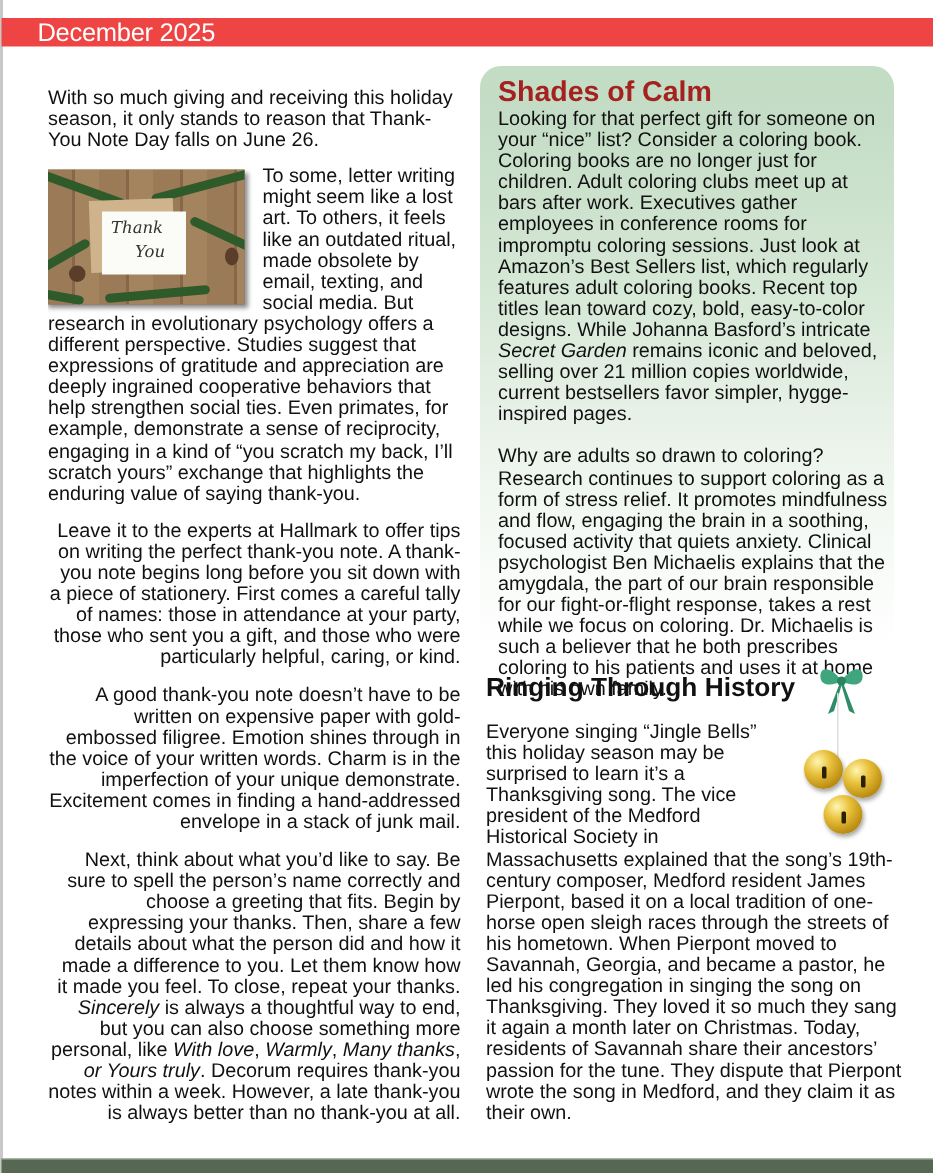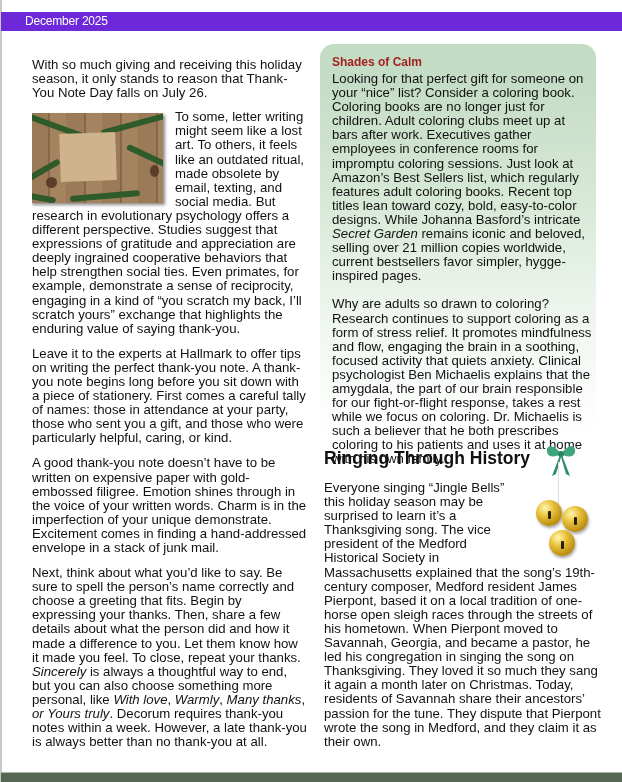--- a/index.html
+++ b/index.html
@@ -5,21 +5,21 @@
   html, body { margin: 0; padding: 0; }
   body {
     width: 622px; height: 782px; position: relative; overflow: hidden;
     background: #ffffff;
     font-family: "Liberation Sans", sans-serif;
     color: #111;
   }
   .left-edge { position: absolute; left: 0; top: 0; width: 2px; height: 782px; background: #c8c8c8; }
   .top-bar {
     position: absolute; left: 1px; top: 12px; width: 621px; height: 19px;
-    background: #6d28d9; color: #fff; font-size: 12px; line-height: 19px;
+    background: #ef4444; color: #fff; font-size: 17px; line-height: 19px;
   }
   .top-bar span { position: absolute; left: 24px; top: 0; letter-spacing: -0.2px; }
   .bottom-bar {
     position: absolute; left: 1px; top: 772px; width: 621px; height: 10px;
     background: #566851; border-top: 1px solid #a9b5a6;
   }
   .col-left { position: absolute; left: 32px; top: 44px; width: 275px; }
   .col-left h1 {
     margin: 0; font-size: 17.5px; font-weight: bold; color: #111; letter-spacing: 0.1px;
     height: 28px; line-height: 28px;
@@ -37,29 +37,29 @@
   .photo .branch { position:absolute; height:6px; background:#2f5a2a; border-radius:3px; }
   .photo .env { position:absolute; left:30px; top:20px; width:56px; height:48px; background:#cfb38c; transform: rotate(-2deg); }
   .photo .card {
     position:absolute; left:38px; top:28px; width:56px; height:42px; background:#fbfbf8;
     font-family: "DejaVu Serif", serif; font-style: italic; font-size: 11px; color:#333; line-height: 14px;
   }
   .photo .card span { display:block; }
   .photo .card .t1 { margin: 4px 0 0 6px; }
   .photo .card .t2 { margin: 2px 0 0 22px; }
   .photo .cone { position:absolute; width:11px; height:11px; border-radius:50%; background:#5a3e2a; }
-  .col-left .p3, .col-left .p4, .col-left .p5 { margin-top: 11px; }
+  .col-left .p3, .col-left .p4, .col-left .p5 { margin-top: 11px; text-align: right; }
 
   .calm-box {
     position: absolute; left: 320px; top: 44px; width: 276px; height: 390px;
     border-radius: 14px 14px 0 0;
     background: linear-gradient(180deg, #c3dcc4 0px, #c5ddc6 40px, #d6e8d6 150px, #e9f2e9 240px, #f6faf6 320px, #ffffff 390px);
   }
   .calm-box h2 {
-    margin: 0; position: absolute; left: 12px; top: 4px; font-size: 12px; font-weight: bold;
+    margin: 0; position: absolute; left: 12px; top: 4px; font-size: 19px; font-weight: bold;
     color: #a32220; height: 28px; line-height: 28px;
   }
   .calm-box .inner { position: absolute; left: 12px; top: 28px; width: 262px; }
   .calm-box .p2 { margin-top: 14px; }
 
   .ringing { position: absolute; left: 324px; top: 444px; width: 278px; }
   .ringing h2 {
     margin: 0; font-size: 17.5px; font-weight: bold; color: #111; height: 28px; line-height: 28px;
   }
   .ringing .p1 { margin-top: 9px; }
@@ -74,31 +74,35 @@
 </head>
 <body>
 
 <div class="left-edge"></div>
 
 <div class="top-bar">
   <span>December 2025</span>
 </div>
 
 <div class="col-left">
-  <p class="p1">With so much giving and receiving this holiday season, it only stands to reason that Thank-You Note Day falls on July 26.</p>
+  <p class="p1">With so much giving and receiving this holiday season, it only stands to reason that Thank-You Note Day falls on June 26.</p>
   <div class="wrap-block">
     <div class="photo" title="thank-you card on wood with pine branches">
       <div class="wood1"></div>
       <div class="branch" style="left:-5px;top:10px;width:60px;transform:rotate(20deg);"></div>
       <div class="branch" style="left:70px;top:8px;width:70px;transform:rotate(-15deg);"></div>
       <div class="branch" style="left:-8px;top:55px;width:40px;transform:rotate(-30deg);"></div>
       <div class="branch" style="left:95px;top:40px;width:45px;transform:rotate(25deg);"></div>
       <div class="branch" style="left:40px;top:80px;width:70px;transform:rotate(-5deg);"></div>
       <div class="branch" style="left:-4px;top:82px;width:30px;transform:rotate(10deg);"></div>
       <div class="env"></div>
+      <div class="card">
+        <span class="t1">Thank</span>
+        <span class="t2">You</span>
+      </div>
       <div class="cone" style="left:16px;top:64px;"></div>
       <div class="cone" style="left:120px;top:52px;width:9px;height:12px;"></div>
     </div>
     <p class="p2">To some, letter writing might seem like a lost art. To others, it feels like an outdated ritual, made obsolete by email, texting, and social media. But research in evolutionary psychology offers a different perspective. Studies suggest that expressions of gratitude and appreciation are deeply ingrained cooperative behaviors that help strengthen social ties. Even primates, for example, demonstrate a sense of reciprocity, engaging in a kind of “you scratch my back, I’ll scratch yours” exchange that highlights the enduring value of saying thank-you.</p>
   </div>
   <p class="p3">Leave it to the experts at Hallmark to offer tips on writing the perfect thank-you note. A thank-you note begins long before you sit down with a piece of stationery. First comes a careful tally of names: those in attendance at your party, those who sent you a gift, and those who were particularly helpful, caring, or kind.</p>
   <p class="p4">A good thank-you note doesn’t have to be written on expensive paper with gold-embossed filigree. Emotion shines through in the voice of your written words. Charm is in the imperfection of your unique demonstrate. Excitement comes in finding a hand-addressed envelope in a stack of junk mail.</p>
   <p class="p5"><span>Next, think about what you’d like to say. Be sure to spell the person’s name correctly and choose a greeting that fits. Begin by expressing your thanks. Then, share a few details about what the person did and how it made a difference to you. Let them know how it made you feel. To close, repeat your thanks. </span><i>Sincerely</i><span> is always a thoughtful way to end, but you can also choose something more personal, like </span><i>With love</i><span>, </span><i>Warmly</i><span>, </span><i>Many thanks</i><span>, </span><i>or Yours truly</i><span>. Decorum requires thank-you notes within a week. However, a late thank-you is always better than no thank-you at all.</span></p>
 </div>
 

